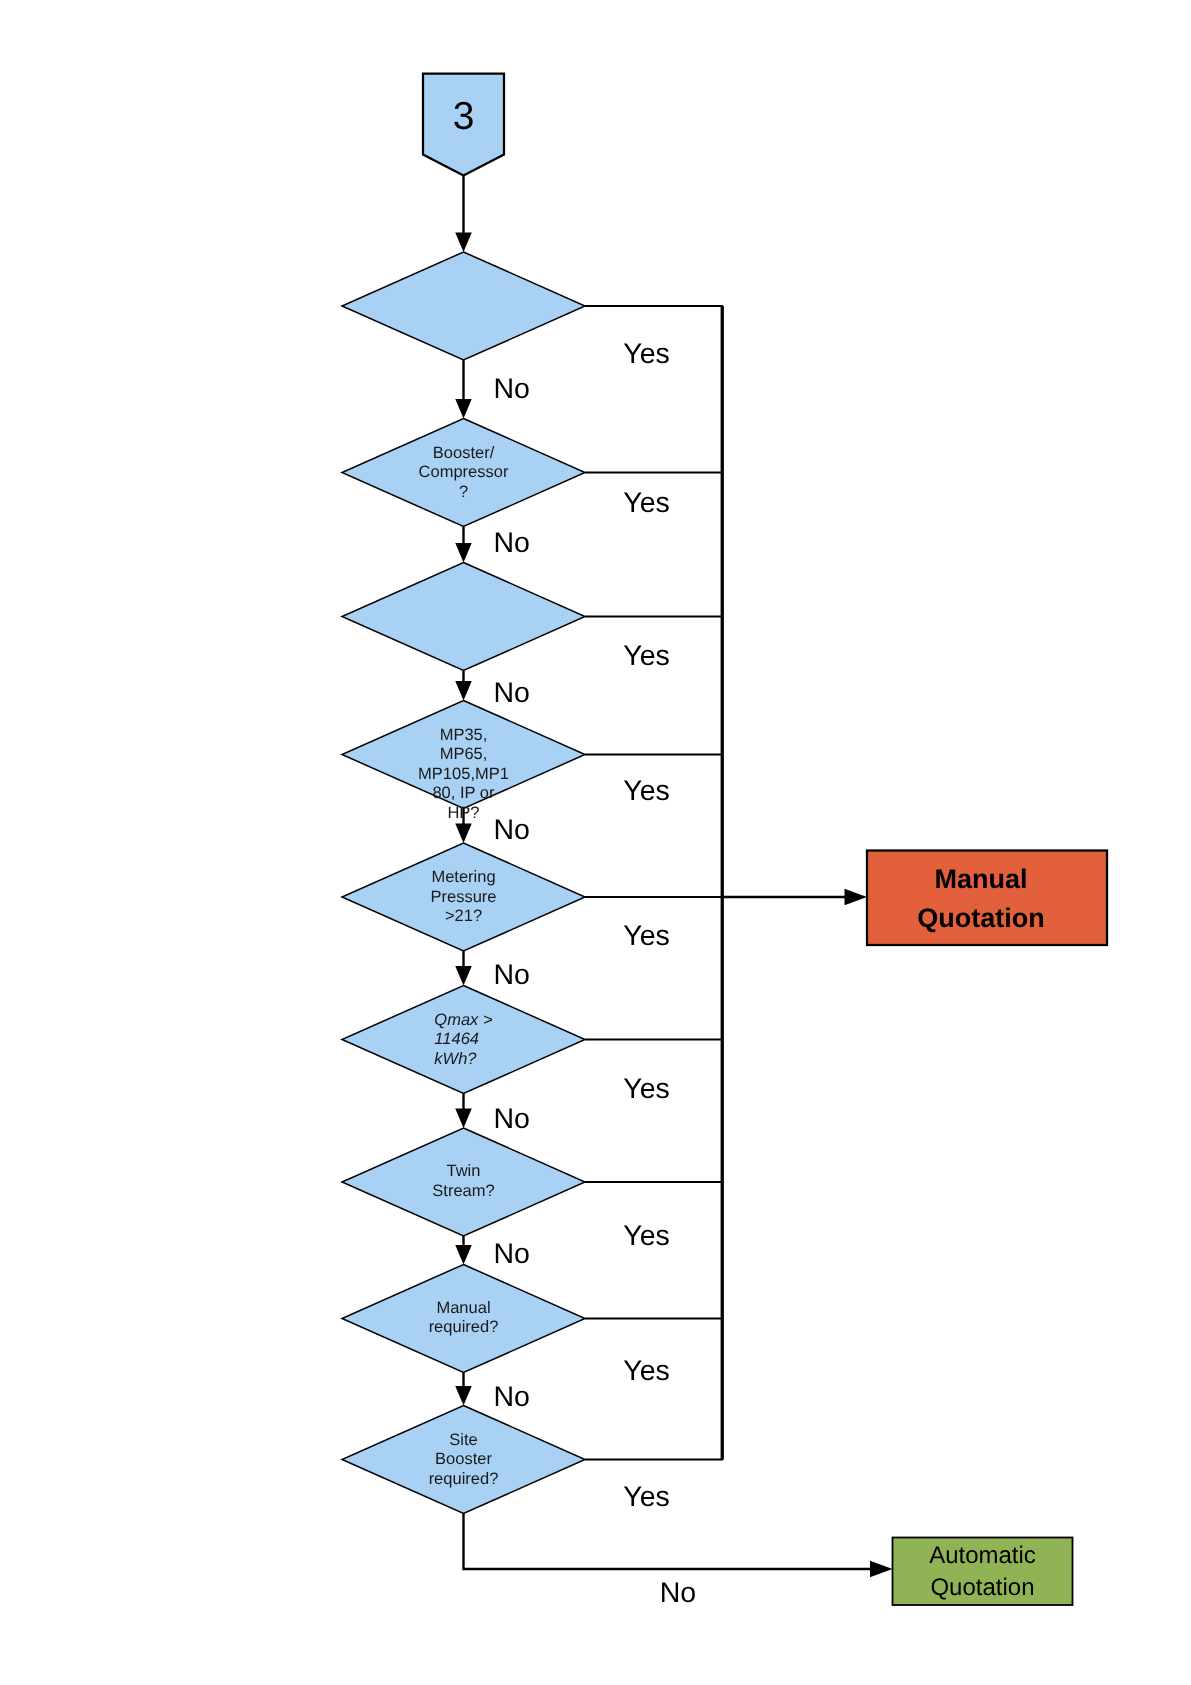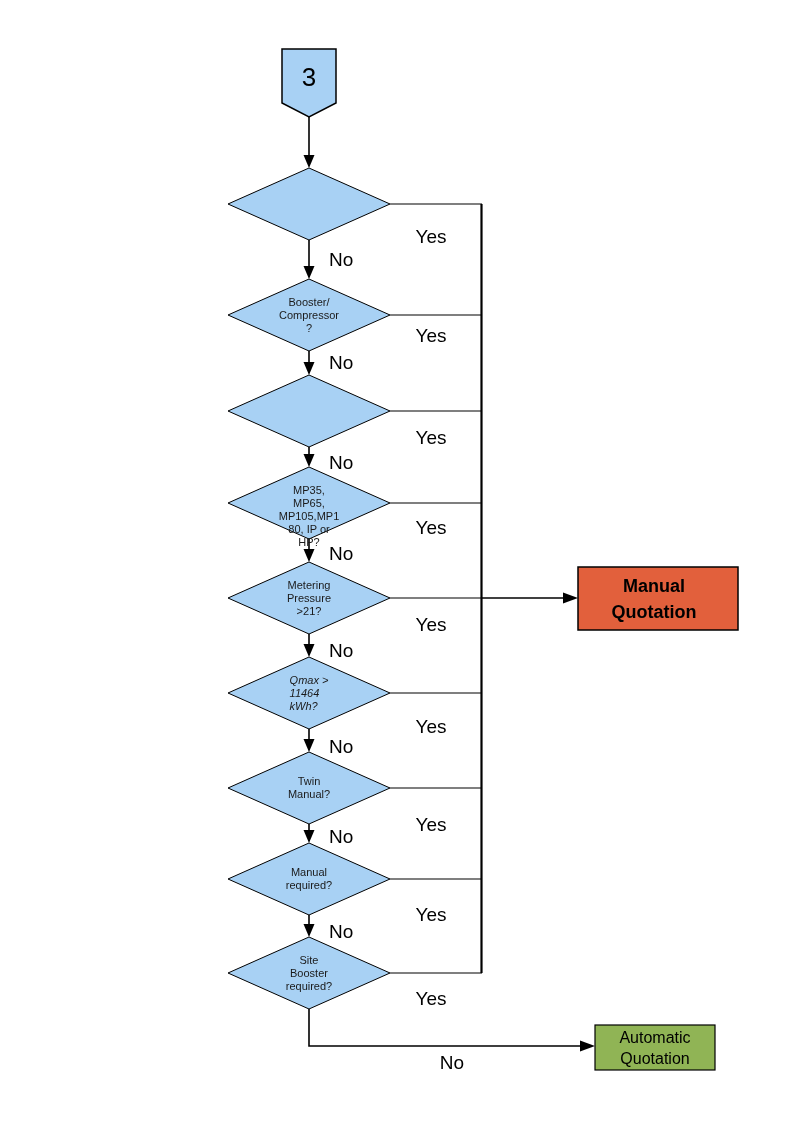--- a/index.html
+++ b/index.html
@@ -109,21 +109,21 @@
 MP105,MP1
 80, IP or
 HP?</div>
   <div class="lbl node-lbl" style="top:566px">Metering
 Pressure
 &gt;21?</div>
   <div class="lbl node-lbl align-left" style="top:661px">Qmax &gt;
 11464
 kWh?</div>
   <div class="lbl node-lbl" style="top:756px">Twin
-Manual?</div>
+Stream?</div>
   <div class="lbl node-lbl" style="top:847px">Manual
 required?</div>
   <div class="lbl node-lbl" style="top:941px">Site
 Booster
 required?</div>
 
   <div class="lbl yn yes-lbl" style="top:226px">Yes</div>
   <div class="lbl yn yes-lbl" style="top:325px">Yes</div>
   <div class="lbl yn yes-lbl" style="top:427px">Yes</div>
   <div class="lbl yn yes-lbl" style="top:517px">Yes</div>

